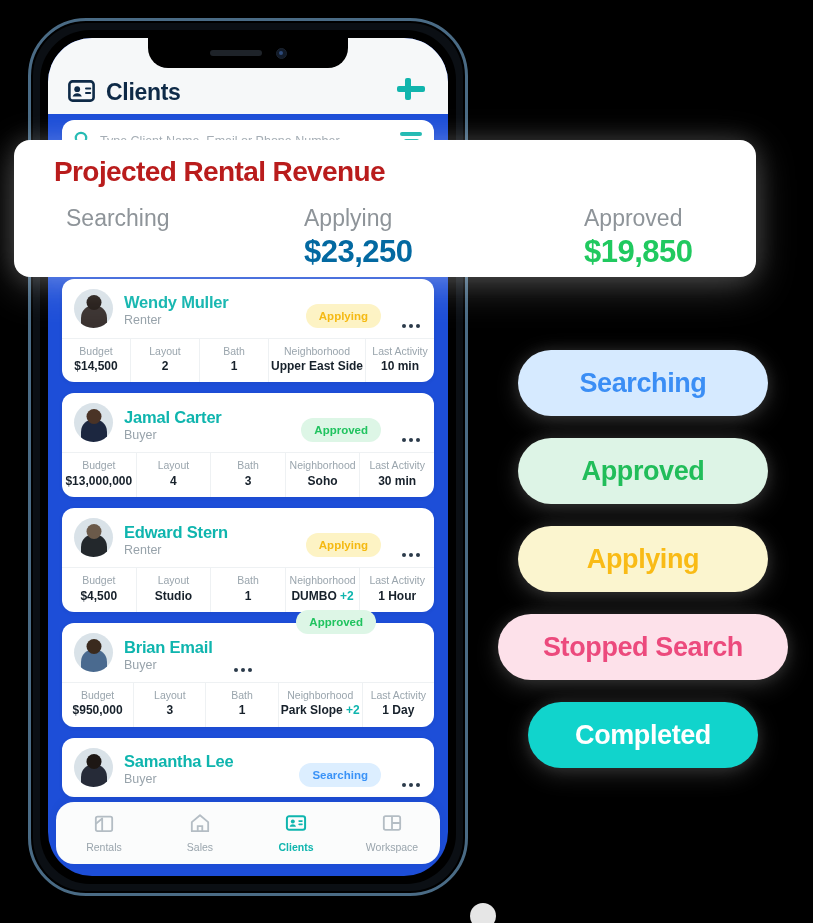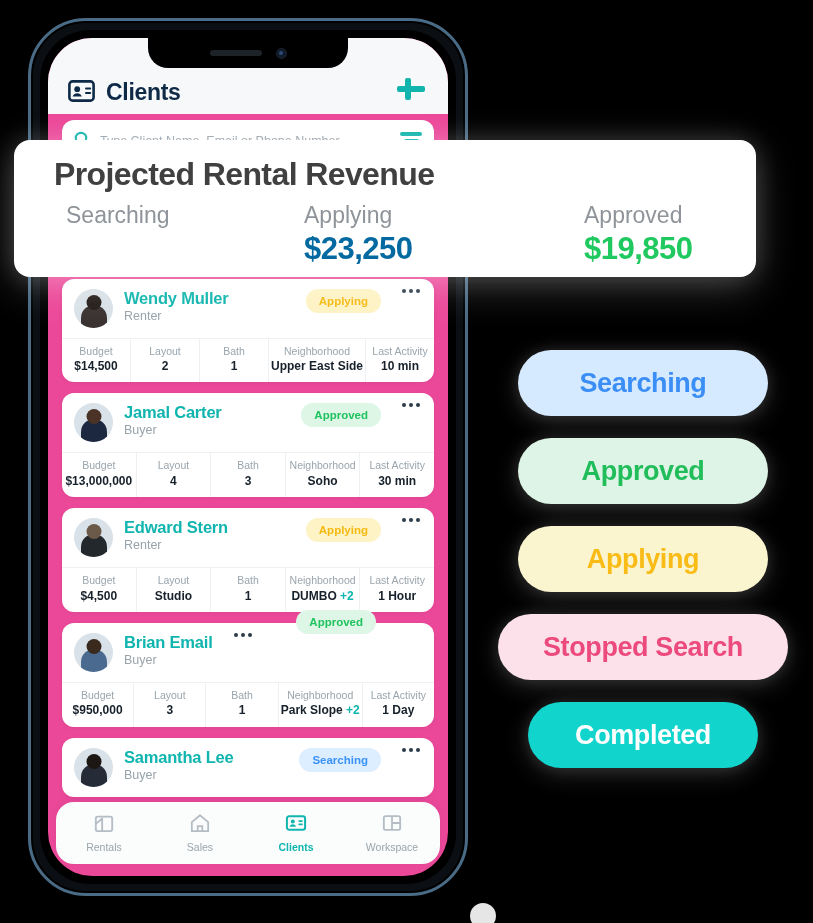--- a/index.html
+++ b/index.html
@@ -42,21 +42,21 @@
     background: #000;
     overflow: hidden;
   }
   #screen {
     position: absolute;
     left: 8px;
     top: 8px;
     right: 8px;
     bottom: 8px;
     border-radius: 44px;
-    background: #ec4899;
+    background: #1d4ed8;
     overflow: hidden;
   }
 
   
   #notch {
     position: absolute;
     left: 50%;
     top: 0;
     transform: translateX(-50%);
     width: 200px;
@@ -167,21 +167,21 @@
   .client-card {
     background: #ffffff;
     border-radius: 12px;
     margin-bottom: 11px;
     box-shadow: 0 1px 4px rgba(20,40,60,0.07);
     overflow: visible;
     position: relative;
   }
   .client-top {
     display: flex;
-    align-items: flex-start;
+    align-items: flex-end;
     padding: 10px 12px 10px 12px;
     gap: 11px;
     min-height: 55px;
   }
   .avatar {
     width: 39px; height: 39px;
     border-radius: 50%;
     flex-shrink: 0;
     background: #d9e2e8;
     position: relative;
@@ -314,25 +314,25 @@
     width: 742px;
     height: 137px;
     background: #ffffff;
     border-radius: 16px;
     z-index: 60;
     box-shadow: 0 10px 40px rgba(255,255,255,0.22),
                 0 0 26px rgba(255,255,255,0.16);
     padding: 16px 26px 0 40px;
   }
   #rev-title {
-    font-size: 32px;
+    font-size: 28px;
     font-weight: bold;
-    color: #404040;
+    color: #b91c1c;
     letter-spacing: -0.6px;
-    margin-bottom: 8px;
+    margin-bottom: 16px;
   }
   #rev-row {
     display: flex;
   }
   .rev-col { flex: 1; }
   .rev-col:nth-child(1) { flex: 0 0 250px; padding-left: 12px; }
   .rev-col:nth-child(2) { flex: 0 0 250px; }
   .rev-col:nth-child(3) { flex: 1; text-align: left; padding-left: 30px; }
   .rev-label {
     font-size: 23px;

